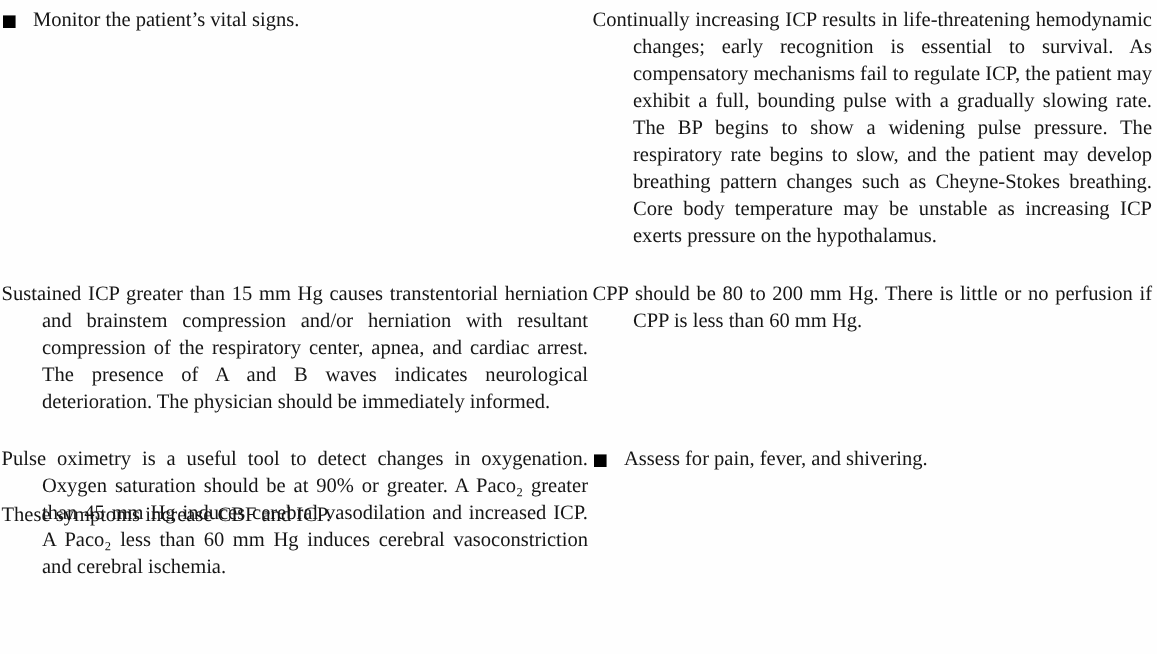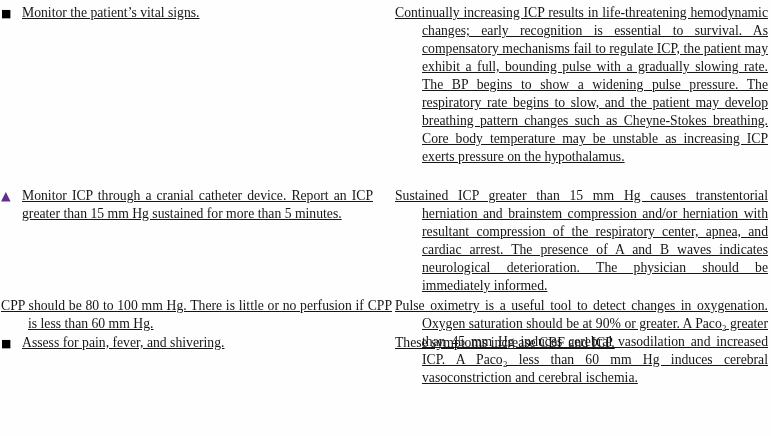--- a/index.html
+++ b/index.html
@@ -18,21 +18,21 @@
     box-sizing: border-box;
     width: 771px;
     height: 436px;
     padding: 4px 0 0 1px;
   }
   .grid {
     display: grid;
     grid-template-columns: 394px 376px;
     grid-template-rows: 183px 110px 37px 90px 1fr;
   }
-  .cell { overflow: visible; text-decoration: underline; }
+  .cell { overflow: visible; }
   .intervention { padding-right: 22px; box-sizing: border-box; }
   .intervention p {
     margin: 0;
     padding-left: 21px;
     text-indent: -21px;
     text-align: justify;
   }
   .bullet {
     display: inline-block;
     width: 21px;
@@ -56,29 +56,26 @@
 
 <div class="doc">
   <div class="grid" id="rows">
   <div class="cell intervention">
     <p><span class="bullet square">■</span><span class="itext">Monitor the patient’s vital signs.</span></p>
   </div>
   <div class="cell rationale">
         <p>Continually increasing ICP results in life-threatening hemo­dynamic changes; early recognition is essential to survival. As compensatory mechanisms fail to regulate ICP, the patient may exhibit a full, bounding pulse with a gradually slowing rate. The BP begins to show a widening pulse pressure. The respiratory rate begins to slow, and the patient may develop breathing pattern changes such as Cheyne-Stokes breathing. Core body temperature may be unstable as increasing ICP exerts pressure on the hypothalamus.</p>
       </div>
 
-  <div class="cell intervention">
-    <p><span class="bullet triangle">▲</span><span class="itext">Monitor ICP through a cranial catheter device. Report an ICP greater than 15 mm Hg sustained for more than 5 minutes.</span></p>
-  </div>
   <div class="cell rationale">
         <p>Sustained ICP greater than 15 mm Hg causes transtentorial herniation and brainstem compression and/or herniation with resultant compression of the respiratory center, apnea, and cardiac arrest. The presence of A and B waves indicates neurological deterioration. The physician should be immediately informed.</p>
       </div>
 
   <div class="cell rationale">
-        <p>CPP should be 80 to 100 mm Hg. There is little or no perfu­sion if CPP is less than 60 mm Hg.</p>
+        <p>CPP should be 80 to 200 mm Hg. There is little or no perfu­sion if CPP is less than 60 mm Hg.</p>
       </div>
 
   <div class="cell rationale">
         <p>Pulse oximetry is a useful tool to detect changes in oxygen­ation. Oxygen saturation should be at 90% or greater. A Paco₂ greater than 45 mm Hg induces cerebral vasodila­tion and increased ICP. A Paco₂ less than 60 mm Hg induces cerebral vasoconstriction and cerebral ischemia.</p>
       </div>
 
   <div class="cell intervention">
     <p><span class="bullet square">■</span><span class="itext">Assess for pain, fever, and shivering.</span></p>
   </div>
   <div class="cell rationale">

